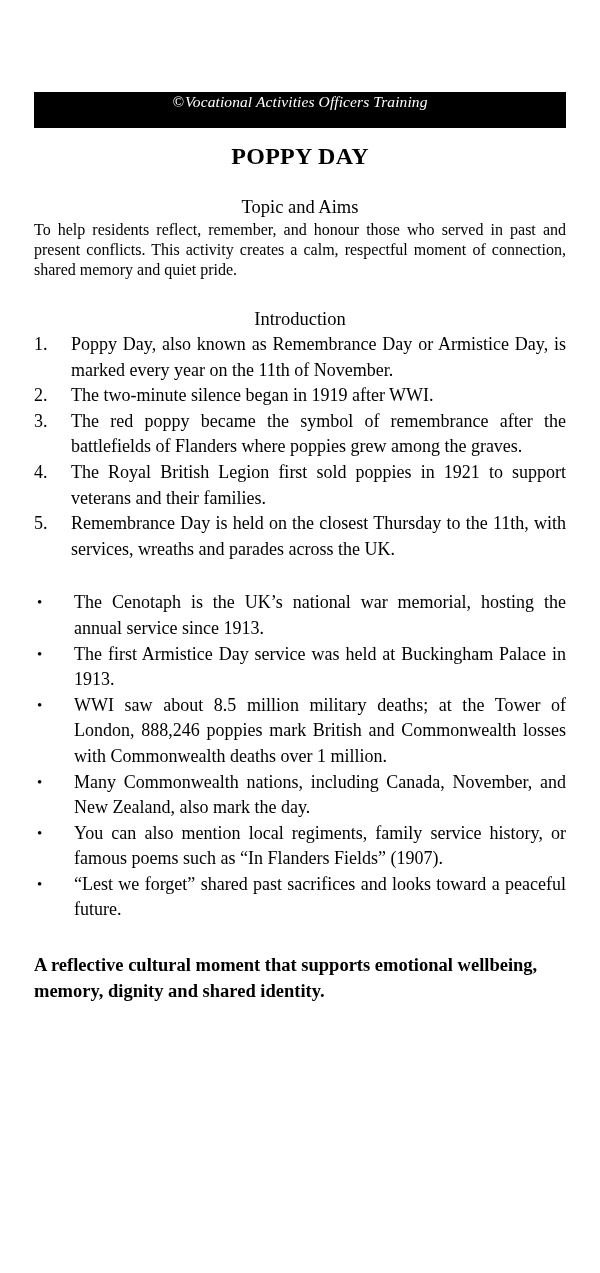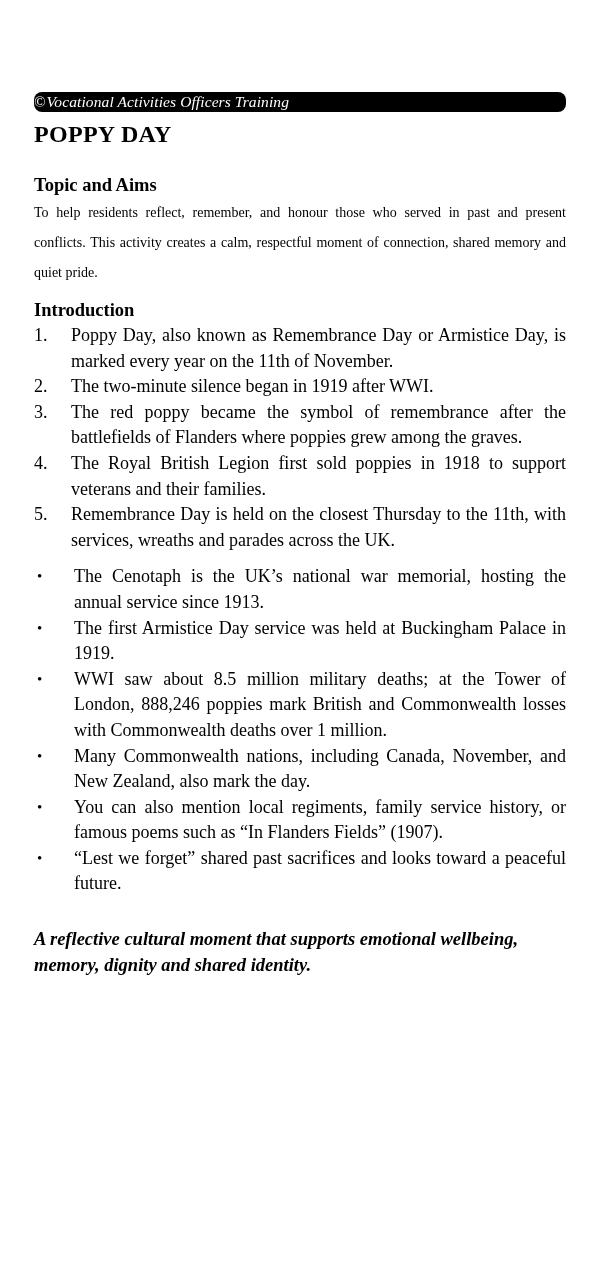--- a/index.html
+++ b/index.html
@@ -24,61 +24,62 @@
     position: absolute;
     left: 34px;
     top: 92px;
     width: 532px;
   }
 
   
   .banner {
     background: #000000;
     color: #ffffff;
-    height: 20px;
+    text-align: center;
+    height: 36px;
     line-height: 20px;
     font-style: italic;
     font-size: 15.5px;
     letter-spacing: 0.1px;
     white-space: nowrap;
     overflow: hidden;
-    border-radius: 8px;
   }
   .banner .copy {
     font-style: italic;
     font-size: 15px;
     padding-right: 1px;
   }
 
   
   .doc-title {
-    text-align: left;
+    text-align: center;
     font-weight: bold;
     font-size: 24px;
     line-height: 28px;
-    margin-top: 8px;
+    margin-top: 14px;
     letter-spacing: 0.3px;
   }
 
   
   .section {
-    margin-top: 11px;
+    margin-top: 28px;
   }
   .section.first {
     margin-top: 26px;
   }
   .sec-heading {
-    font-weight: bold;
+    font-weight: normal;
     font-size: 18.5px;
     line-height: 23px;
     margin-bottom: 1px;
+    text-align: center;
   }
   .para {
-    font-size: 14px;
-    line-height: 30px;
+    font-size: 16px;
+    line-height: 20px;
     text-align: justify;
     hyphens: auto;
     -webkit-hyphens: auto;
   }
 
   
   ol.num-list, ul.bul-list {
     list-style: none;
     margin: 0;
     padding: 0;
@@ -103,21 +104,20 @@
     flex: 1 1 auto;
     text-align: justify;
     hyphens: auto;
     -webkit-hyphens: auto;
   }
 
   
   .conclusion {
     margin-top: 30px;
     font-weight: bold;
-    font-style: italic;
     font-size: 18.5px;
     line-height: 25.6px;
     text-align: left;
   }
 </style>
 </head>
 <body>
 
 <div class="page">
   <div class="content">
@@ -143,38 +143,38 @@
         <li class="li-row">
           <span class="li-marker">2.</span>
           <span class="li-text">The two-minute silence began in 1919 after WWI.</span>
         </li>
         <li class="li-row">
           <span class="li-marker">3.</span>
           <span class="li-text">The red poppy became the symbol of remembrance after the battlefields of Flanders where poppies grew among the graves.</span>
         </li>
         <li class="li-row">
           <span class="li-marker">4.</span>
-          <span class="li-text">The Royal British Legion first sold poppies in 1918 to support veterans and their families.</span>
+          <span class="li-text">The Royal British Legion first sold poppies in 1921 to support veterans and their families.</span>
         </li>
         <li class="li-row">
           <span class="li-marker">5.</span>
           <span class="li-text">Remembrance Day is held on the closest Thursday to the 11th, with services, wreaths and parades across the UK.</span>
         </li>
       </ol>
     </div>
 
     <div class="section">
       <ul class="bul-list">
         <li class="li-row">
           <span class="li-marker bullet">•</span>
           <span class="li-text">The Cenotaph is the UK’s national war memorial, hosting the annual service since 1913.</span>
         </li>
         <li class="li-row">
           <span class="li-marker bullet">•</span>
-          <span class="li-text">The first Armistice Day service was held at Buckingham Palace in 1919.</span>
+          <span class="li-text">The first Armistice Day service was held at Buckingham Palace in 1913.</span>
         </li>
         <li class="li-row">
           <span class="li-marker bullet">•</span>
           <span class="li-text">WWI saw about 8.5 million military deaths; at the Tower of London, 888,246 poppies mark British and Commonwealth losses with Commonwealth deaths over 1 million.</span>
         </li>
         <li class="li-row">
           <span class="li-marker bullet">•</span>
           <span class="li-text">Many Commonwealth nations, including Canada, November, and New Zealand, also mark the day.</span>
         </li>
         <li class="li-row">

